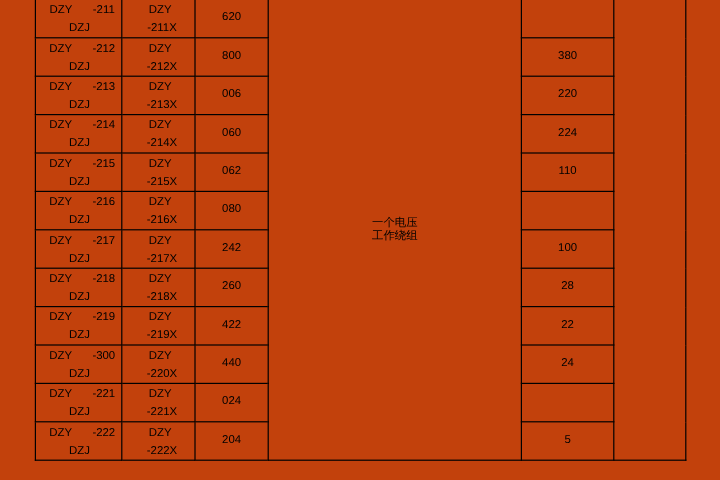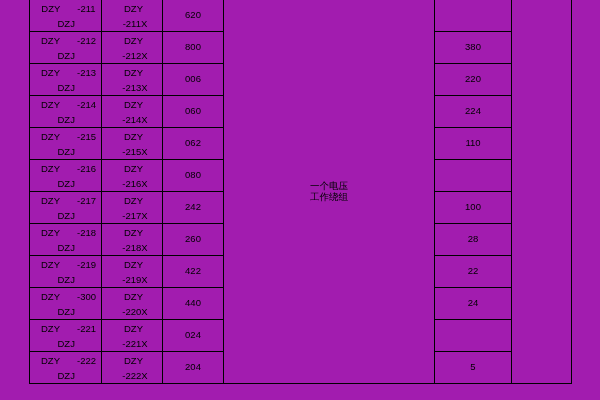--- a/index.html
+++ b/index.html
@@ -11,21 +11,21 @@
     width: 600px;
     height: 400px;
     overflow: hidden;
     font-family: "Liberation Sans", sans-serif;
     color: #1a1a1a;
   }
   #page {
     position: relative;
     width: 600px;
     height: 400px;
-    background: #a21caf;
+    background: #c2410c;
   }
   table.spec-table {
     position: absolute;
     left: 29px;
     top: -1px;
     border-collapse: collapse;
     table-layout: fixed;
     width: 542px;
   }
   table.spec-table td {

